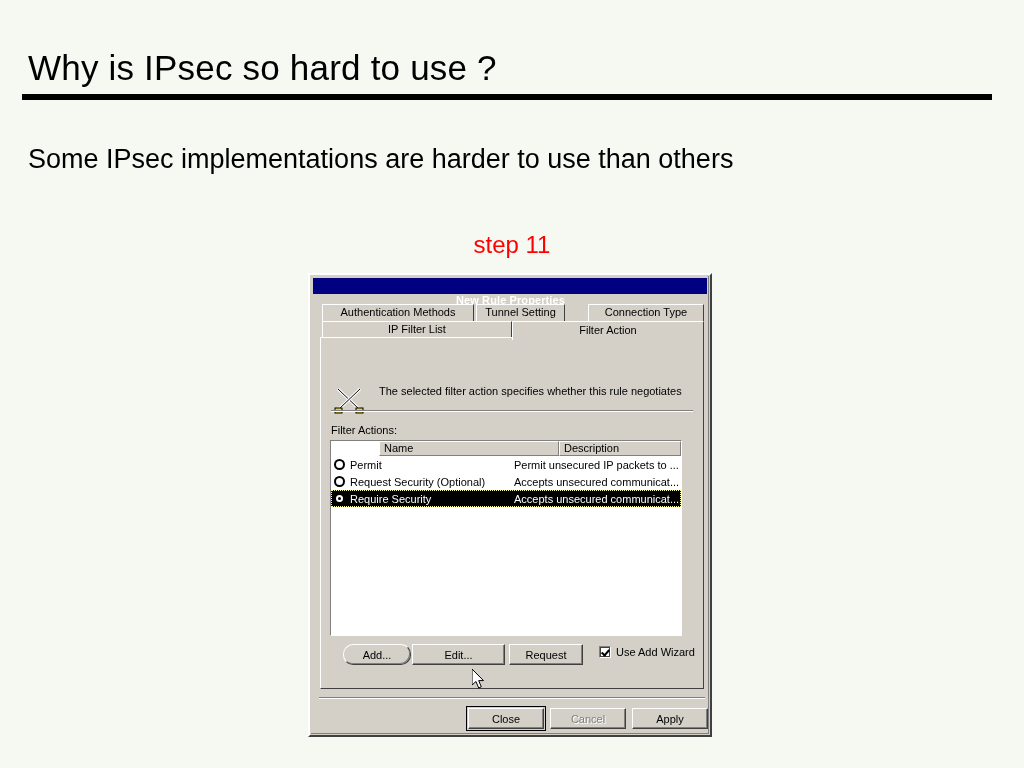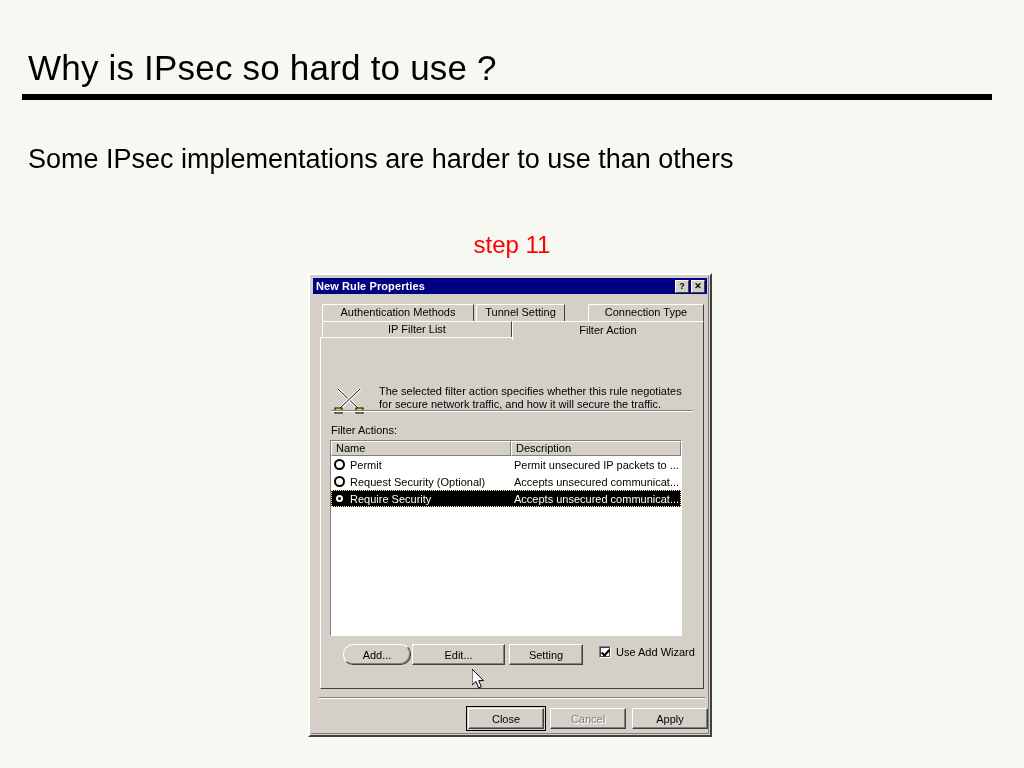--- a/index.html
+++ b/index.html
@@ -79,22 +79,23 @@
 
   .titlebar {
     position: absolute;
     left: 3px;
     top: 3px;
     width: 394px;
     height: 16px;
     background: #000080;
     display: flex;
     align-items: center;
-    padding: 0 2px 0 3px;
-    box-sizing: border-box;
+    padding: 16px 2px 0 3px;
+    box-sizing: border-box;
+    flex-direction: column;
   }
   .titlebar-text {
     color: #ffffff;
     font-size: 11px;
     font-weight: bold;
     flex: 1;
     white-space: nowrap;
     letter-spacing: 0.1px;
   }
   .tb-btn {
@@ -204,21 +205,21 @@
     width: 352px;
     height: 196px;
     background: #ffffff;
     border-top: 1px solid #808080;
     border-left: 1px solid #808080;
     border-right: 1px solid #ffffff;
     border-bottom: 1px solid #ffffff;
     box-sizing: border-box;
     overflow: hidden;
   }
-  .lv-header { display: flex; height: 15px; }
+  .lv-header { display: flex; height: 15px; padding-left: 48px; }
   .lv-col-head {
     background: #d4d0c8;
     border-top: 1px solid #ffffff;
     border-left: 1px solid #ffffff;
     border-right: 1px solid #808080;
     border-bottom: 1px solid #808080;
     box-sizing: border-box;
     font-size: 11px;
     line-height: 12px;
     padding-left: 4px;
@@ -419,21 +420,20 @@
       <svg class="sword-icon" viewBox="0 0 32 32">
         <line x1="5" y1="4" x2="27" y2="25" stroke="#ffffff" stroke-width="3"></line>
         <line x1="5" y1="4" x2="27" y2="25" stroke="#000000" stroke-width="1"></line>
         <line x1="27" y1="4" x2="5" y2="25" stroke="#ffffff" stroke-width="3"></line>
         <line x1="27" y1="4" x2="5" y2="25" stroke="#000000" stroke-width="1"></line>
         <rect x="2" y="23" width="7" height="5" fill="#e8d24a" stroke="#000000" stroke-width="1"></rect>
         <rect x="23" y="23" width="7" height="5" fill="#e8d24a" stroke="#000000" stroke-width="1"></rect>
       </svg>
       <div class="desc-text">
         <div>The selected filter action specifies whether this rule negotiates</div>
-        <div>for secure network traffic, and how it will secure the traffic.</div>
       </div>
     </div>
 
     <div class="groove"></div>
 
     <div class="filter-actions-label">Filter Actions:</div>
 
     <div class="listview">
       <div class="lv-header">
         <div class="lv-col-head lv-col-name">Name</div>
@@ -460,21 +460,21 @@
         <div class="lv-cell-name">
           <span class="radio checked"></span>
           <span>Require Security</span>
         </div>
         <div class="lv-cell-desc">Accepts unsecured communicat...</div>
       </div>
     </div>
 
     <div class="btn btn-row-mid btn-add">Add...</div>
     <div class="btn btn-row-mid btn-edit">Edit...</div>
-    <div class="btn btn-row-mid btn-remove">Setting</div>
+    <div class="btn btn-row-mid btn-remove">Request</div>
 
     <div class="wizard-check">
       <span class="checkbox checked"></span>
       <span>Use Add Wizard</span>
     </div>
   </div>
 
   <div class="bottom-rule"></div>
   <div class="default-ring"></div>
   <div class="btn btn-row-bot btn-close">Close</div>

